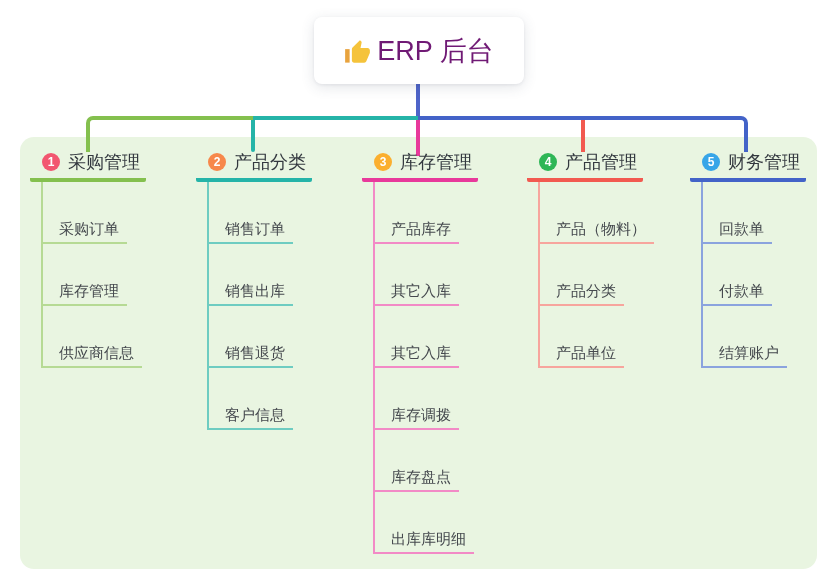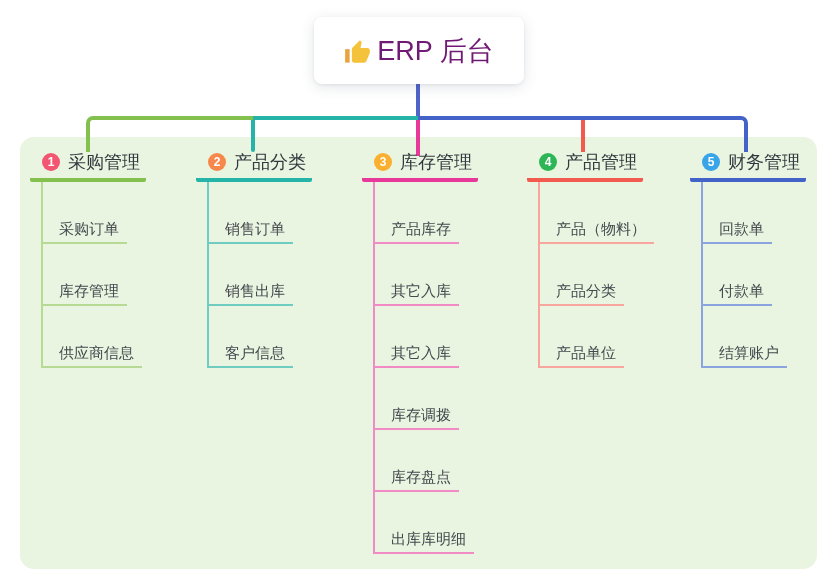--- a/index.html
+++ b/index.html
@@ -124,20 +124,23 @@
     <span>产品分类</span>
   </div>
   <div class="children">
     <div class="child">
         <span>销售订单</span>
       </div>
     <div class="child">
         <span>销售出库</span>
       </div>
     <div class="child">
+        <span>销售退货</span>
+      </div>
+    <div class="child">
         <span>客户信息</span>
       </div>
   </div>
 </div>
 
 <div class="branch b3">
   <div class="branch-header">
     <span class="badge">3</span>
     <span>库存管理</span>
   </div>

